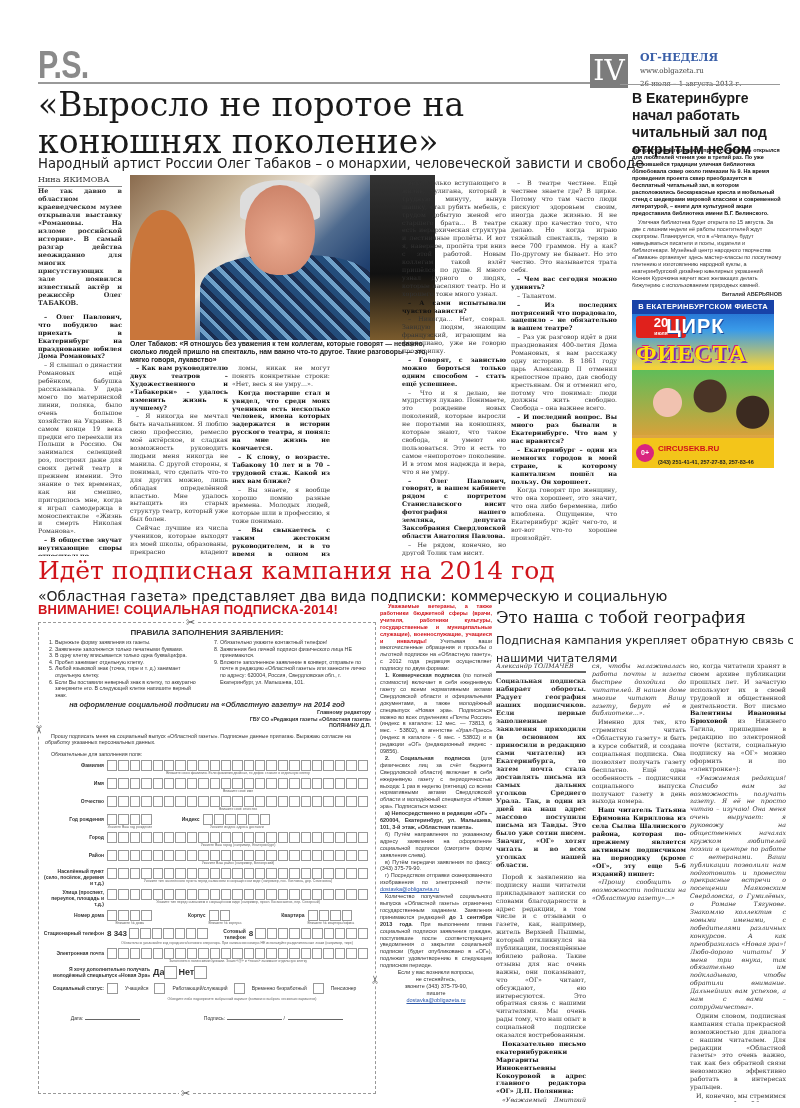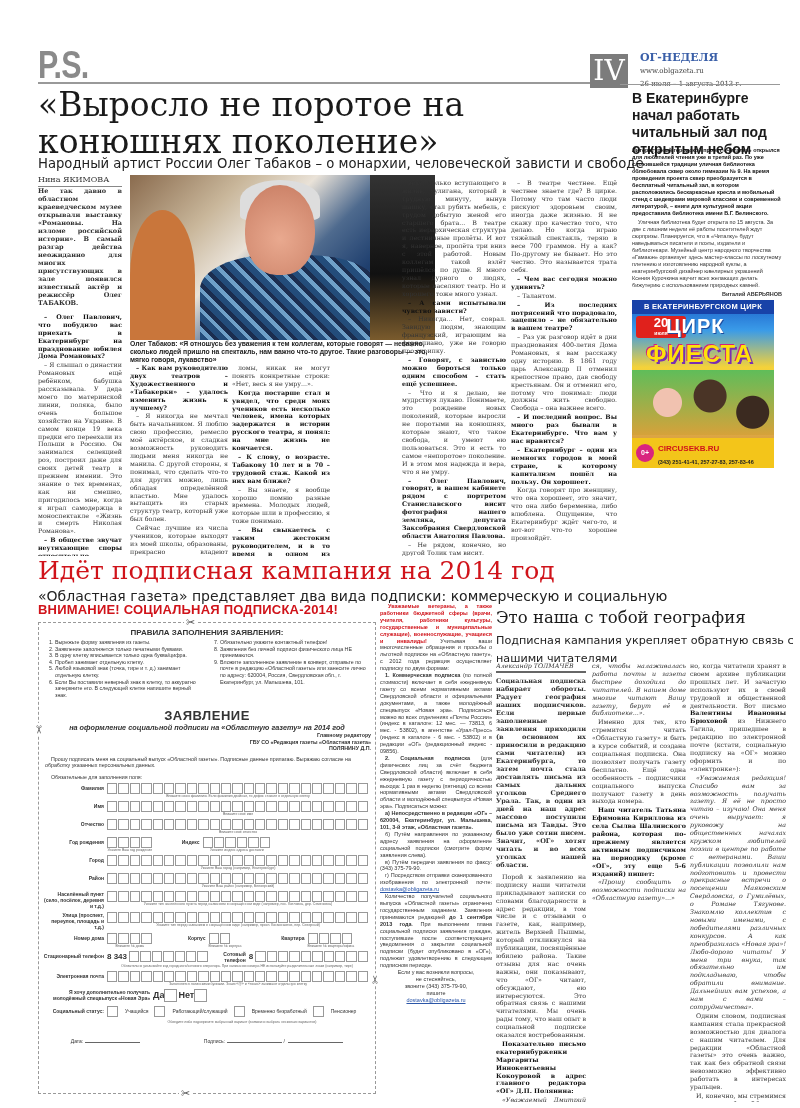--- a/index.html
+++ b/index.html
@@ -29,21 +29,21 @@
 .caption{left:130px;top:340px;width:305px;font-family:"Liberation Sans",sans-serif;font-size:6.8px;line-height:8px;font-weight:bold;color:#222}
 .right-h{left:632px;top:90px;width:150px;font-family:"Liberation Sans",sans-serif;font-weight:bold;font-size:14px;line-height:17px;color:#1a1a1a}
 .right-body{left:632px;top:147px;width:150px;font-family:"Liberation Sans",sans-serif;font-size:5.5px;line-height:7px;color:#333}
 .right-body .b{font-weight:bold;color:#111}
 .signature{text-align:right;font-weight:bold;margin-top:2px}
 .ad{left:632px;top:300px;width:142px;height:168px;background:linear-gradient(180deg,#1a5cc8 0%,#3a9be8 18%,#f4d23a 40%,#e8b54a 70%,#c78a3a 100%);overflow:hidden}
 .ad-top{position:absolute;left:0;top:0;width:100%;height:14px;background:#1842a8;color:#fff;font-family:"Liberation Sans",sans-serif;font-weight:bold;font-size:7.5px;line-height:14px;text-align:center;letter-spacing:.3px}
 .ad-date{position:absolute;left:4px;top:16px;width:50px;height:22px;background:#e0211c;color:#fff;font-family:"Liberation Sans",sans-serif;font-weight:bold;font-size:13px;line-height:14px;text-align:center;border-radius:3px}
 .ad-date small{display:block;font-size:5px;line-height:6px}
 .ad-circus{position:absolute;left:34px;top:15px;color:#fff;font-family:"Liberation Sans",sans-serif;font-weight:bold;font-size:20px;letter-spacing:1px;text-shadow:1px 1px 0 #1e4ea0}
-.ad-fiesta{position:absolute;left:14px;top:40px;color:#ffe10a;font-family:Liberation Sans, sans-serif;font-weight:bold;font-size:24px;letter-spacing:1px;text-shadow:2px 2px 0 #7a2fb0,-1px -1px 0 #d02080}
+.ad-fiesta{position:absolute;left:4px;top:40px;color:#ffe10a;font-family:Liberation Serif, serif;font-weight:bold;font-size:24px;letter-spacing:1px;text-shadow:2px 2px 0 #7a2fb0,-1px -1px 0 #d02080}
 .ad-animals{position:absolute;left:0;top:70px;width:100%;height:65px;background:radial-gradient(circle at 25% 50%,#f1c2b0 0 14px,transparent 15px),radial-gradient(circle at 55% 40%,#4a3426 0 16px,transparent 17px),radial-gradient(circle at 85% 65%,#3b2a20 0 16px,transparent 17px),linear-gradient(180deg,#5fbd5a,#d6a23a)}
 .ad-bottom{position:absolute;left:0;bottom:0;width:100%;height:30px;background:#f3c51a}
 .ad-age{position:absolute;left:4px;bottom:6px;width:18px;height:18px;border-radius:50%;background:#d9257f;color:#fff;font-family:"Liberation Sans",sans-serif;font-weight:bold;font-size:7px;line-height:18px;text-align:center}
 .ad-url{position:absolute;left:26px;bottom:15px;color:#d0131a;font-family:"Liberation Sans",sans-serif;font-weight:bold;font-size:8px}
 .ad-phone{position:absolute;left:26px;bottom:3px;color:#222;font-family:"Liberation Sans",sans-serif;font-weight:bold;font-size:5.5px;line-height:6px}
 .h2{left:38px;top:556px;font-family:"DejaVu Serif",serif;font-size:25px;color:#d0131a;white-space:nowrap}
 .sub2{left:38px;top:588px;font-family:"DejaVu Sans",sans-serif;font-size:14px;color:#222}
 .attn{left:38px;top:602px;font-family:"Liberation Sans",sans-serif;font-weight:bold;font-size:13px;color:#d0131a;letter-spacing:.2px}
 .form{left:38px;top:622px;width:338px;height:472px;border:1px dashed #999;font-family:"Liberation Sans",sans-serif;color:#333}
 .scissors{font-size:11px;color:#555;background:#fff;padding:0 2px}
@@ -151,21 +151,21 @@
 </div>
 
 <div class="abs right-h">В Екатеринбурге начал работать читальный зал под открытым небом</div>
 <div class="abs right-body">
   <p class="b">Литературный городской проект «Читалка» открылся для любителей чтения уже в третий раз. По уже сложившейся традиции уличная библиотека облюбовала сквер около гимназии № 9. На время проведения проекта сквер преобразуется в бесплатный читальный зал, в котором расположились бескаркасные кресла и мобильный стенд с шедеврами мировой классики и современной литературой, – книги для культурной акции предоставила библиотека имени В.Г. Белинского.</p>
   <p style="text-indent:6px;margin-top:2px">Уличная библиотека будет открыта по 15 августа. За две с лишним недели её работы посетителей ждут сюрпризы. Планируется, что в «Читалку» будут наведываться писатели и поэты, издатели и библиотекари. Музейный центр народного творчества «Гамаюн» организует здесь мастер-классы по лоскутному плетению и изготовлению народной куклы, а екатеринбургский дизайнер ювелирных украшений Ксения Курочкина научит всех желающих делать бижутерию с использованием природных камней.</p>
   <p class="signature">Виталий АВЕРЬЯНОВ</p>
 </div>
 
 <div class="abs ad">
-  <div class="ad-top">В ЕКАТЕРИНБУРГСКОМ ЦИРК</div>
+  <div class="ad-top">В ЕКАТЕРИНБУРГСКОМ ФИЕСТА</div>
   <div class="ad-date">
     <span>20</span>
     <small>июля</small>
   </div>
   <div class="ad-circus">ЦИРК</div>
   <div class="ad-fiesta">ФИЕСТА</div>
   <div class="ad-animals"></div>
   <div class="ad-bottom"></div>
   <div class="ad-age">0+</div>
   <div class="ad-url">CIRCUSEKB.RU</div>
@@ -192,21 +192,20 @@
       <li>Любой языковой знак (точка, тире и т. д.) занимает отдельную клетку.</li>
       <li>Если Вы поставили неверный знак в клетку, то аккуратно зачеркните его. В следующей клетке напишите верный знак.</li>
     </ol>
     <ol start="7">
       <li>Обязательно укажите контактный телефон!</li>
       <li>Заявления без личной подписи физического лица НЕ принимаются.</li>
       <li>Вложите заполненное заявление в конверт, отправьте по почте в редакцию «Областной газеты» или занесите лично по адресу: 620004, Россия, Свердловская обл., г. Екатеринбург, ул. Малышева, 101.</li>
     </ol>
   </div>
 
-  <div class="app-h">ЗАЯВЛЕНИЕ</div>
   <div class="app-sub">на оформление социальной подписки на «Областную газету» на 2014 год</div>
   <div class="addr">
     <div>Главному редактору</div>
     <div>ГБУ СО «Редакция газеты «Областная газета»</div>
     <div>ПОЛЯНИНУ Д.П.</div>
   </div>
   <div class="ptext">Прошу подписать меня на социальный выпуск «Областной газеты». Подписные данные прилагаю. Выражаю согласие на обработку указанных персональных данных.</div>
   <div class="req">Обязательные для заполнения поля:</div>
 
   <div class="frow">

